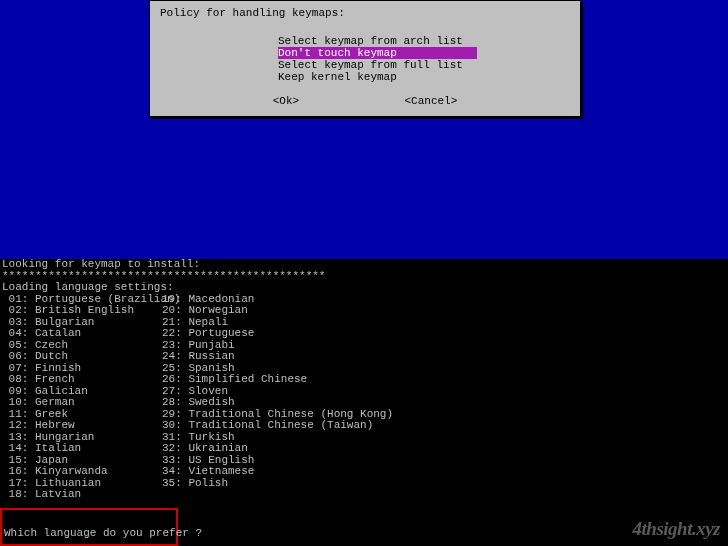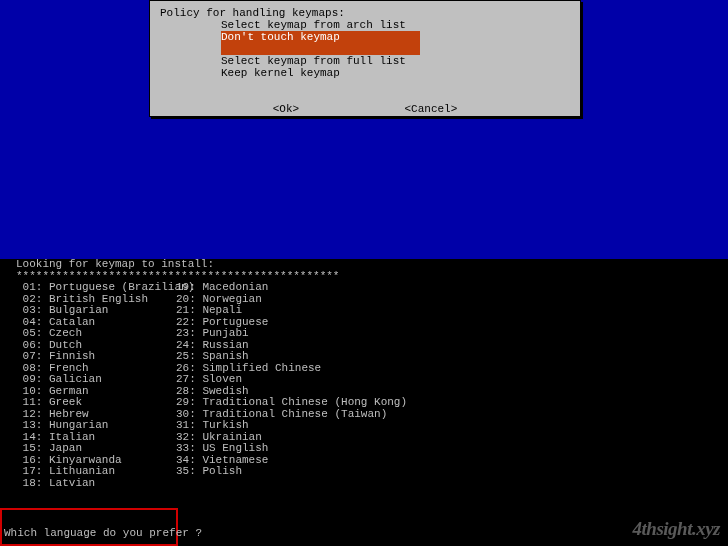--- a/index.html
+++ b/index.html
@@ -1,26 +1,26 @@
 <!DOCTYPE html>
 <html><head>
 <meta charset="utf-8">
 <style>
 *{margin:0;padding:0;box-sizing:border-box}
 body{width:728px;height:546px;background:#000;font-family:"Courier New",monospace;font-size:11px;overflow:hidden;position:relative}
 .blue-area{width:100%;height:259px;background:#0000a8;position:relative}
 .dialog{position:absolute;left:149px;top:0;width:432px;height:117px;background:#c0c0c0;border:1px solid #000;box-shadow:2px 2px 0 #000}
 .dialog-inner{padding:6px 10px}
-.dialog-title{color:#000;font-size:11px;margin-bottom:0}
-.menu-items{margin-left:61px}
+.dialog-title{color:#000;font-size:11px;margin-bottom:16px}
+.menu-items{margin-left:118px}
 .menu-item{color:#000;font-size:11px;line-height:12px;white-space:pre}
-.menu-item.selected{background:#c2410c;color:#fff;display:inline-block;padding:0 80px 12px 0}
-.dialog-buttons{margin-top:24px;display:flex;justify-content:space-around;padding:0 60px}
+.menu-item.selected{background:#a21caf;color:#fff;display:inline-block;padding:0 80px 0 0}
+.dialog-buttons{margin-top:12px;display:flex;justify-content:space-around;padding:0 60px}
 .btn{color:#000;font-size:11px;cursor:pointer}
-.terminal{width:100%;background:#000;color:#bfbfbf;padding:0 16px;line-height:11.5px;font-size:11px}
+.terminal{width:100%;background:#000;color:#bfbfbf;padding:0 2px;line-height:11.5px;font-size:11px}
 .term-line{white-space:pre}
 .lang-columns{display:flex}
 .lang-col{white-space:pre}
 .col1{width:160px}
 .col2{}
 .prompt-box{position:absolute;left:0;bottom:0;width:178px;height:28px;border:2px solid #d00000;padding:17px 2px}
 .prompt-line{color:#bfbfbf;font-size:11px;line-height:12px;white-space:pre}
 .watermark{position:absolute;right:8px;bottom:6px;color:#5a5a5a;font-size:19px;font-weight:bold;font-style:italic;font-family:Liberation Serif, serif;letter-spacing:-0.5px}
 </style>
 </head>
@@ -40,20 +40,21 @@
         <span class="btn">&lt;Ok&gt;</span>
         <span class="btn">&lt;Cancel&gt;</span>
       </div>
     </div>
   </div>
 </div>
 
 <div class="terminal">
   <div class="term-line">Looking for keymap to install:</div>
   <div class="term-line">*************************************************</div>
+  <div class="term-line">Loading language settings:</div>
   <div class="lang-columns">
     <div class="lang-col col1" id="col1"><div class="term-line"> 01: Portuguese (Brazilian)</div><div class="term-line"> 02: British English</div><div class="term-line"> 03: Bulgarian</div><div class="term-line"> 04: Catalan</div><div class="term-line"> 05: Czech</div><div class="term-line"> 06: Dutch</div><div class="term-line"> 07: Finnish</div><div class="term-line"> 08: French</div><div class="term-line"> 09: Galician</div><div class="term-line"> 10: German</div><div class="term-line"> 11: Greek</div><div class="term-line"> 12: Hebrew</div><div class="term-line"> 13: Hungarian</div><div class="term-line"> 14: Italian</div><div class="term-line"> 15: Japan</div><div class="term-line"> 16: Kinyarwanda</div><div class="term-line"> 17: Lithuanian</div><div class="term-line"> 18: Latvian</div></div>
     <div class="lang-col col2" id="col2"><div class="term-line">19: Macedonian</div><div class="term-line">20: Norwegian</div><div class="term-line">21: Nepali</div><div class="term-line">22: Portuguese</div><div class="term-line">23: Punjabi</div><div class="term-line">24: Russian</div><div class="term-line">25: Spanish</div><div class="term-line">26: Simplified Chinese</div><div class="term-line">27: Sloven</div><div class="term-line">28: Swedish</div><div class="term-line">29: Traditional Chinese (Hong Kong)</div><div class="term-line">30: Traditional Chinese (Taiwan)</div><div class="term-line">31: Turkish</div><div class="term-line">32: Ukrainian</div><div class="term-line">33: US English</div><div class="term-line">34: Vietnamese</div><div class="term-line">35: Polish</div><div class="term-line"></div></div>
   </div>
 </div>
 
 <div class="prompt-box">
   <div class="prompt-line">Which language do you prefer ?</div>
 </div>
 

